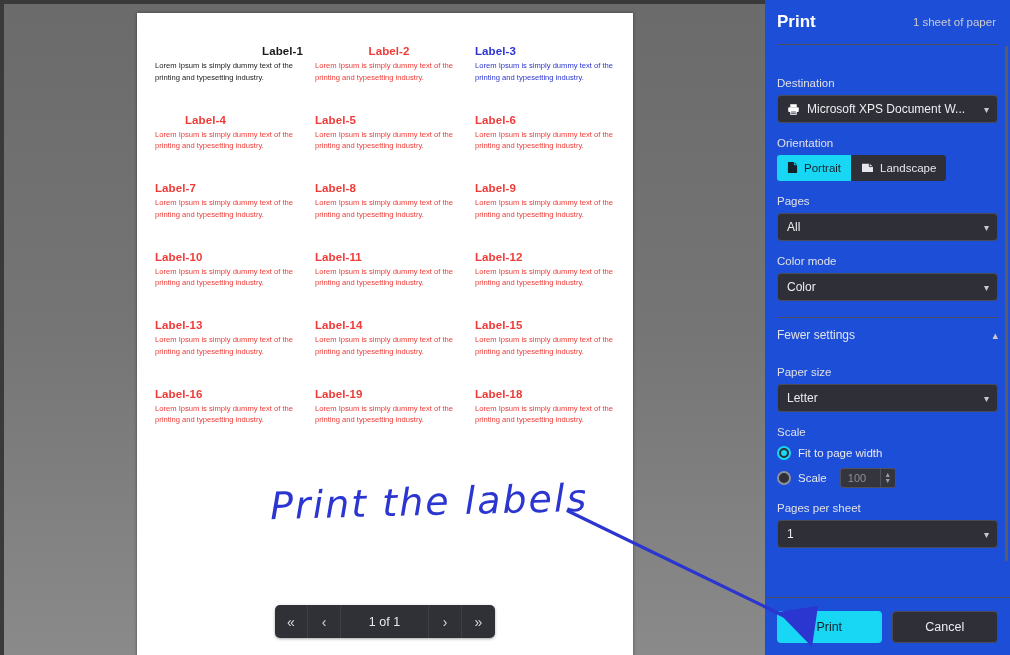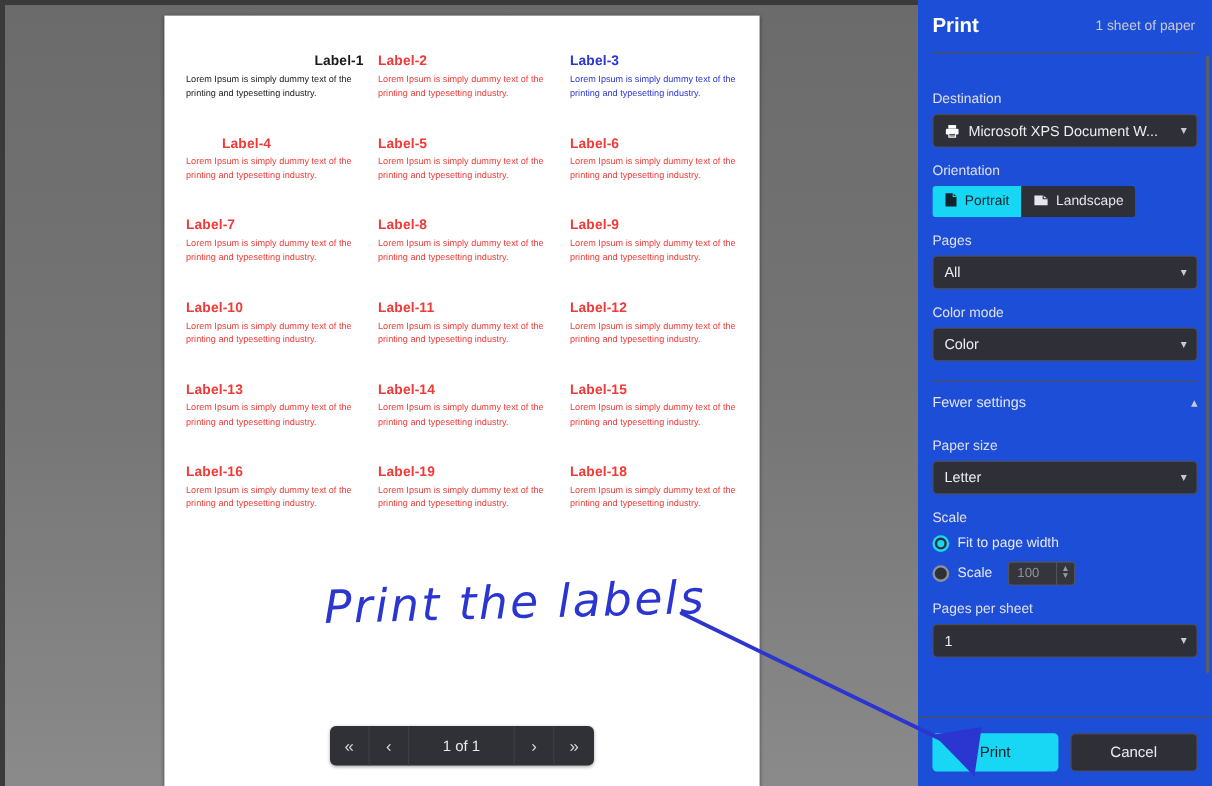--- a/index.html
+++ b/index.html
@@ -230,21 +230,21 @@
 
   <div class="preview-area">
 
     <div class="page">
       <div class="labels-grid" id="labels-grid">
           <div class="label-cell">
             <div class="label-title" style="color: rgb(26, 26, 26); text-align: right;">Label-1</div>
             <div class="label-body" style="color: rgb(26, 26, 26);">Lorem Ipsum is simply dummy text of the printing and typesetting industry.</div>
           </div>
           <div class="label-cell">
-            <div class="label-title" style="color: rgb(238, 59, 55);">Label-2</div>
+            <div class="label-title" style="color: rgb(238, 59, 55); text-align: center;">Label-2</div>
             <div class="label-body" style="color: rgb(238, 59, 55);">Lorem Ipsum is simply dummy text of the printing and typesetting industry.</div>
           </div>
           <div class="label-cell">
             <div class="label-title" style="color: rgb(43, 53, 207);">Label-3</div>
             <div class="label-body" style="color: rgb(43, 53, 207);">Lorem Ipsum is simply dummy text of the printing and typesetting industry.</div>
           </div>
           <div class="label-cell">
             <div class="label-title" style="color: rgb(238, 59, 55); padding-left: 30px;">Label-4</div>
             <div class="label-body" style="color: rgb(238, 59, 55);">Lorem Ipsum is simply dummy text of the printing and typesetting industry.</div>
           </div>

